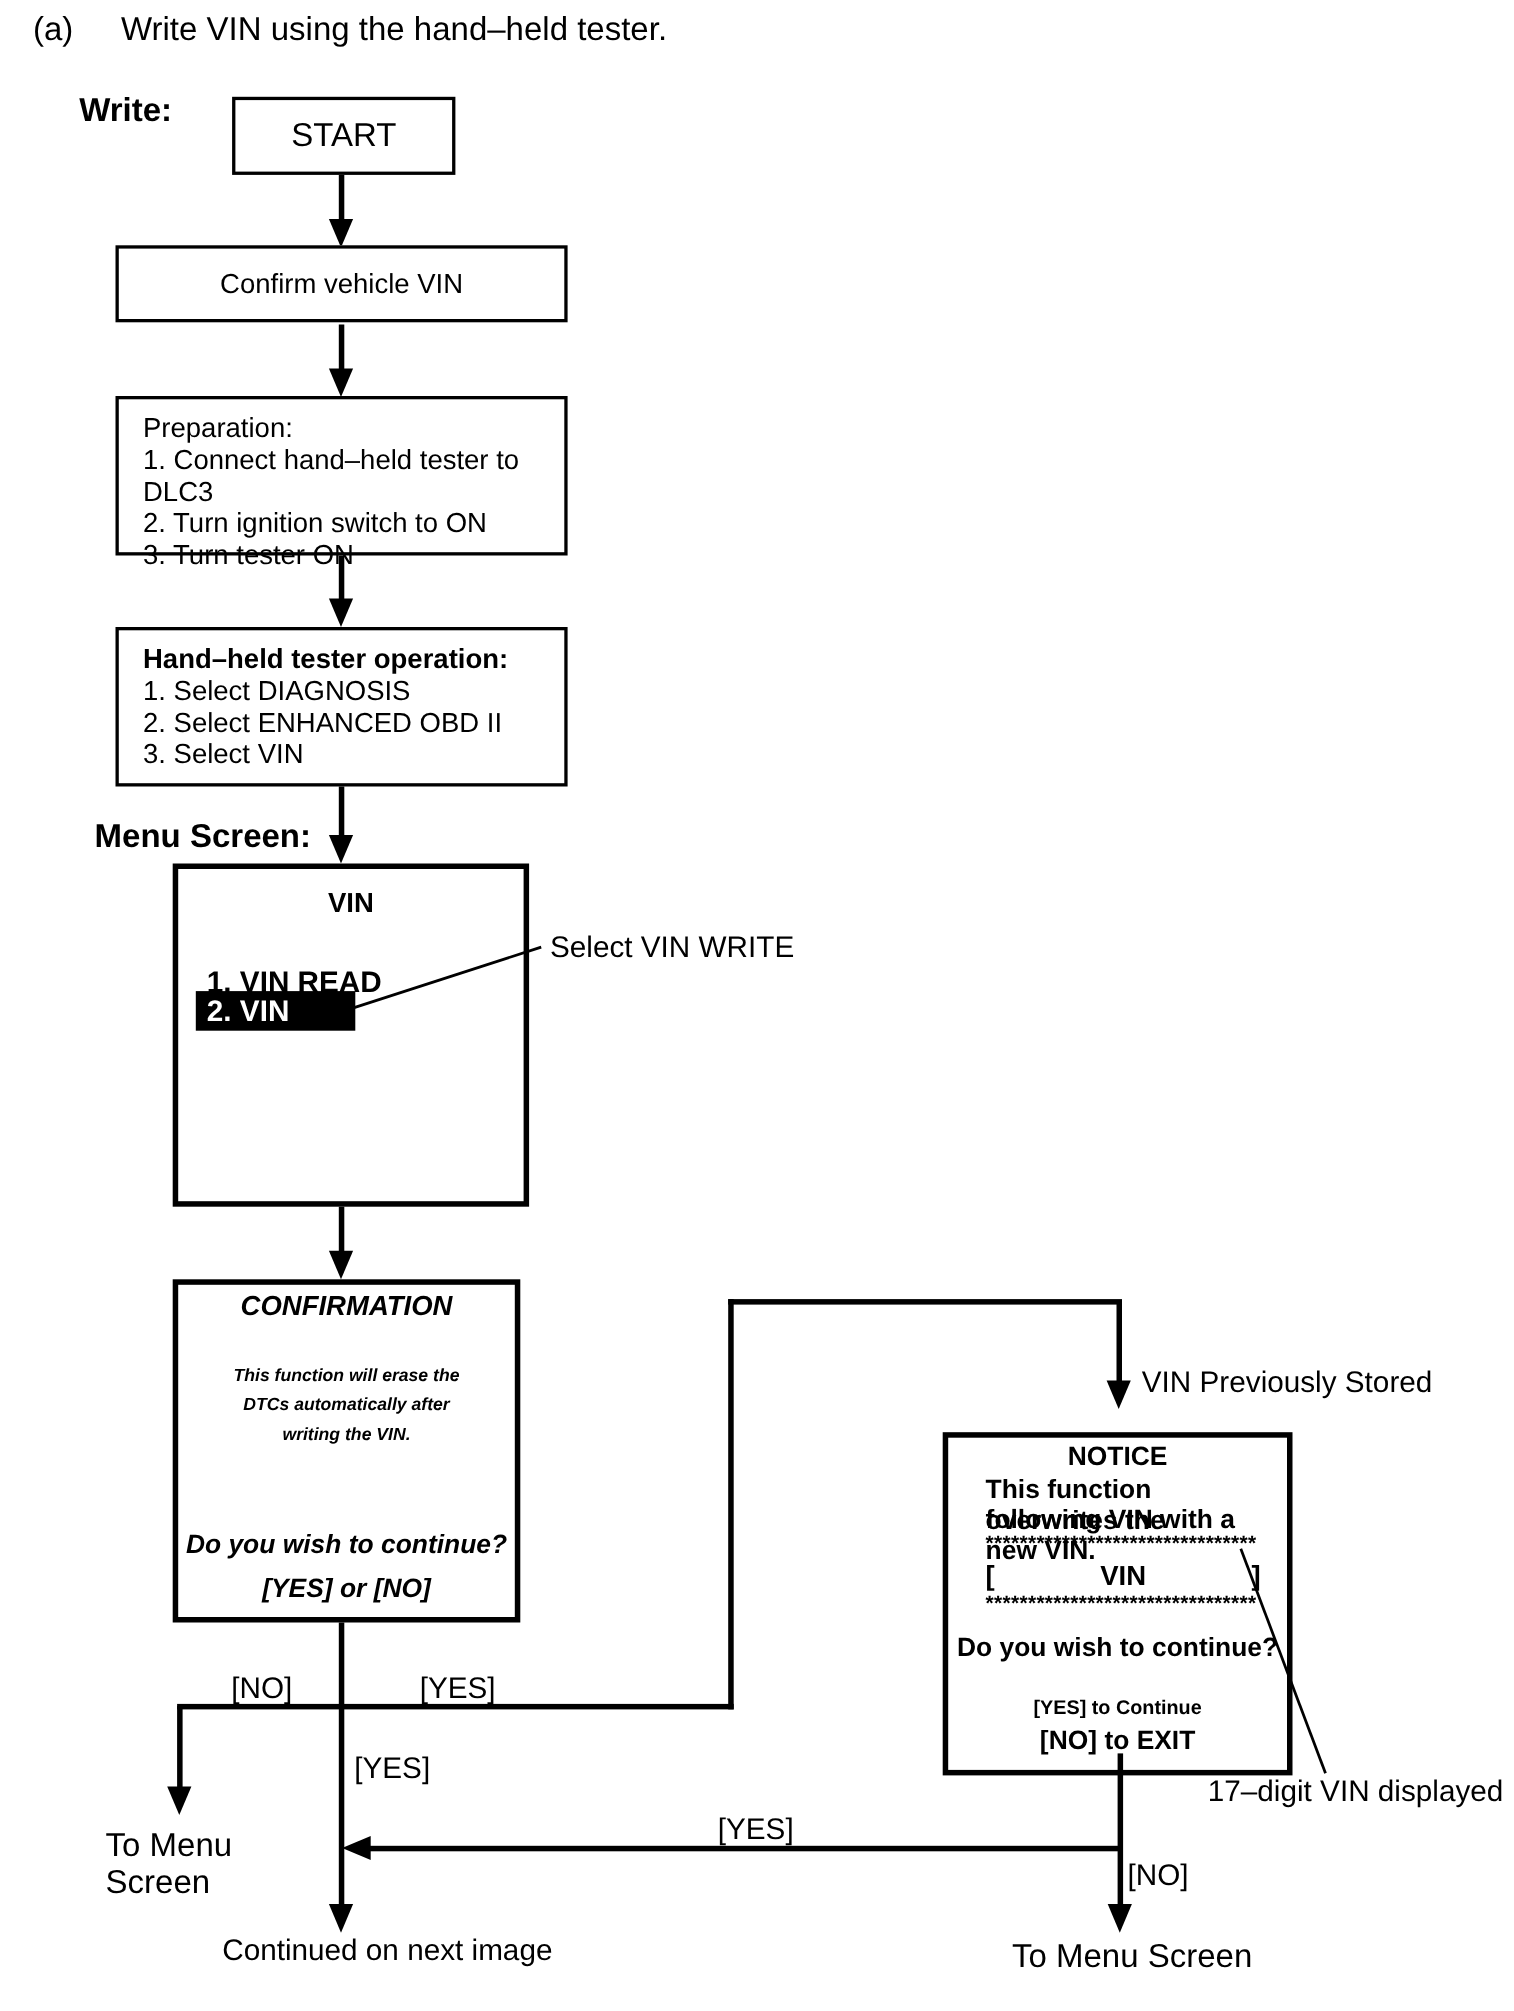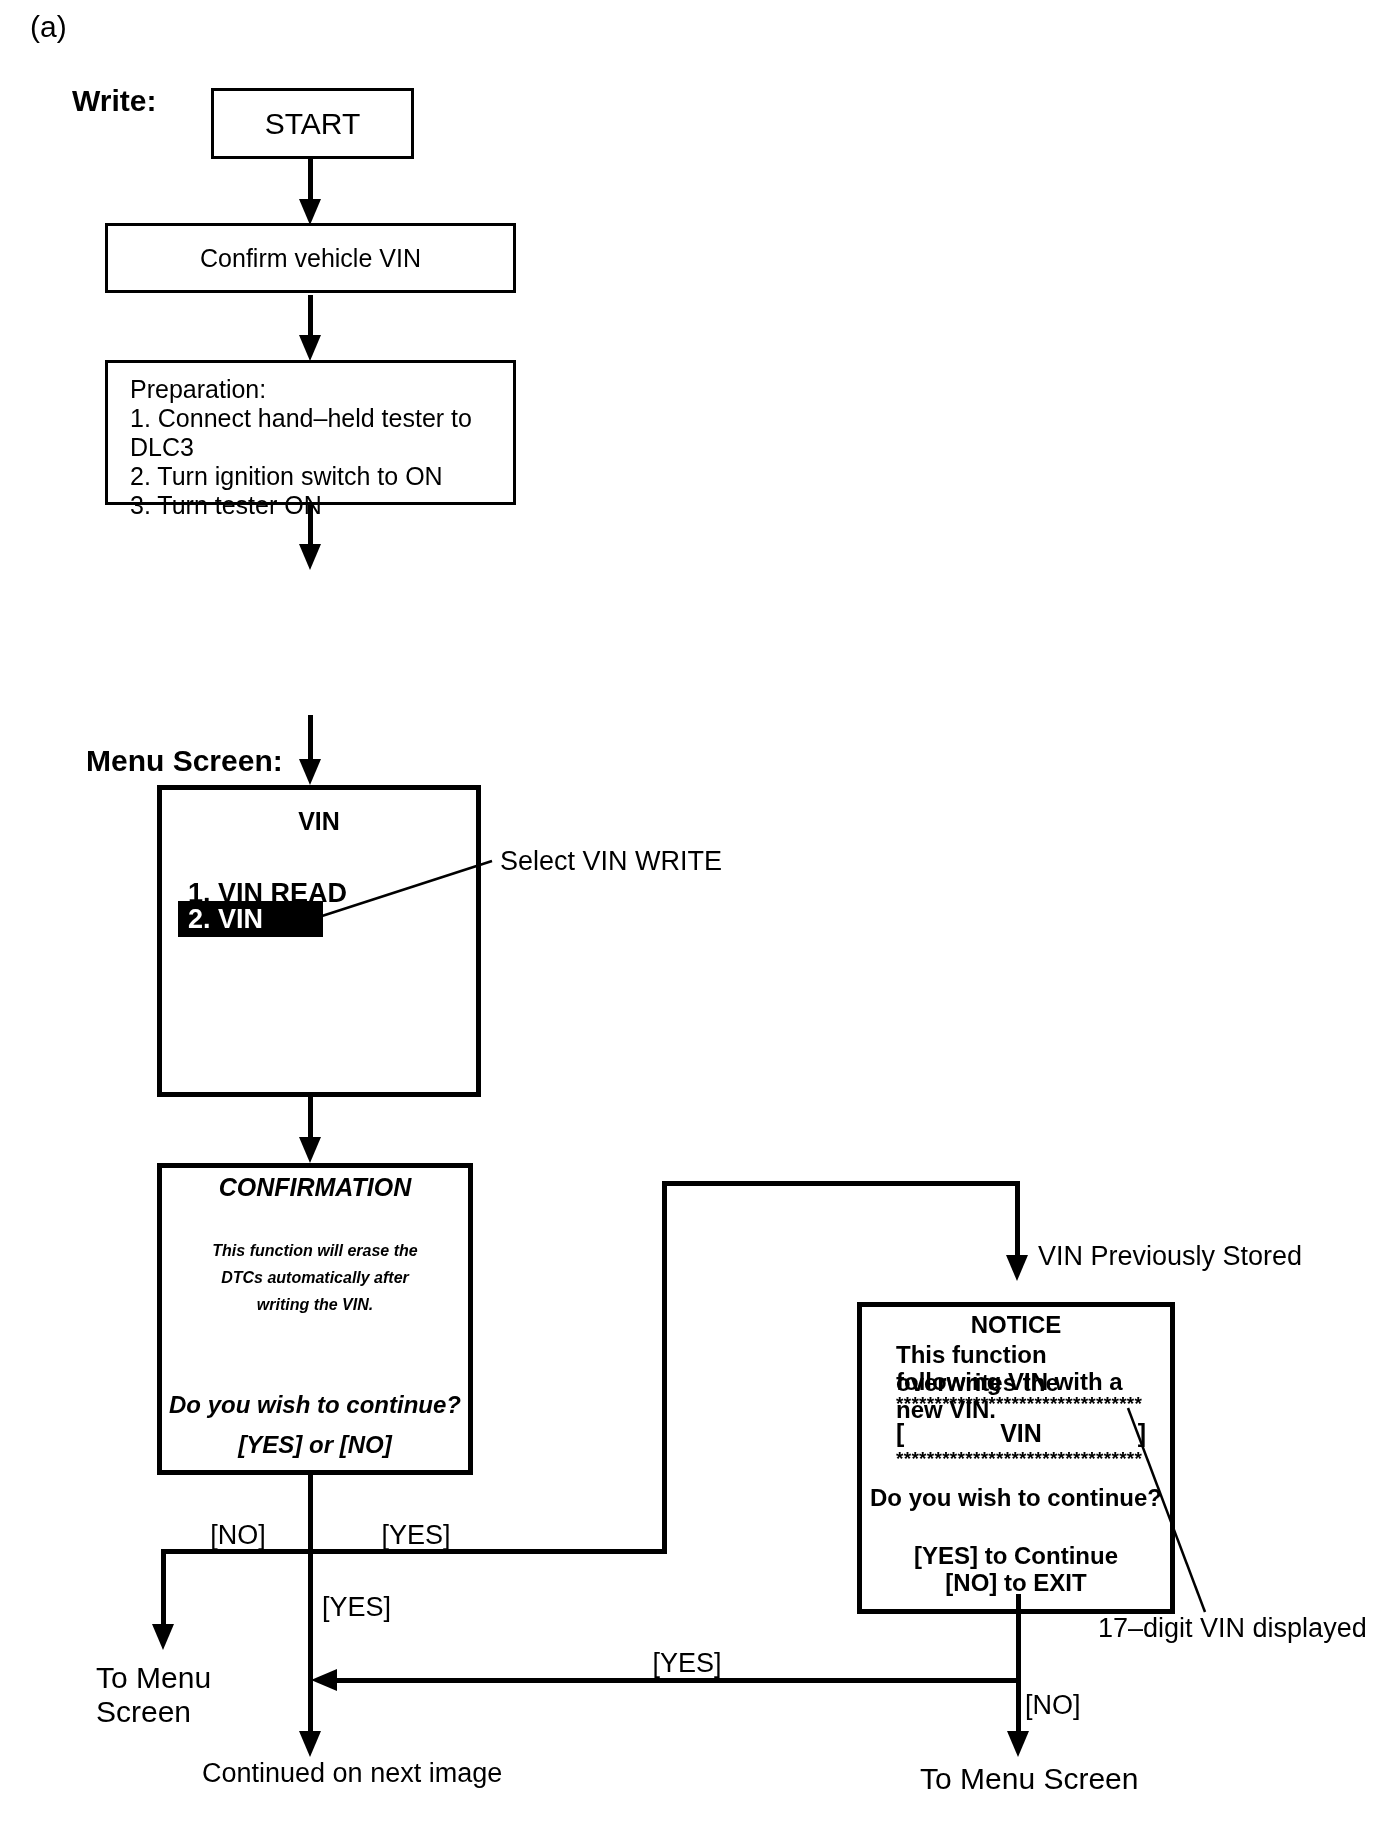--- a/index.html
+++ b/index.html
@@ -27,20 +27,21 @@
   .flexctr{display:flex;align-items:center;justify-content:center;}
   .stars{font-size:19px;font-weight:bold;letter-spacing:0.3px;white-space:nowrap;}
   svg.overlay{position:absolute;left:0;top:0;pointer-events:none;}
 </style>
 </head>
 <body>
 
 <div id="canvas">
 
   <div class="abs t30" style="left:30px;top:10px;">(a)</div>
+  <div class="abs t30" style="left:110px;top:10px;">Write VIN using the hand–held tester.</div>
 
   <div class="abs t30 b" style="left:72px;top:84px;">Write:</div>
   <div class="abs t30 b" style="left:86px;top:744px;">Menu Screen:</div>
 
   <div class="box flexctr" style="left:211px;top:88px;width:203px;height:71px;">
     <span class="t30">START</span>
   </div>
 
   <div class="vline" style="left:308px;top:159px;height:42px;"></div>
   <div class="arr-down" style="left:299px;top:199px;"></div>
@@ -55,20 +56,26 @@
   <div class="box" style="left:105px;top:360px;width:411px;height:145px;padding:12px 8px 0 22px;">
     <div class="t25">Preparation:</div>
     <div class="t25">1. Connect hand–held tester to DLC3</div>
     <div class="t25">2. Turn ignition switch to ON</div>
     <div class="t25">3. Turn tester ON</div>
   </div>
 
   <div class="vline" style="left:308px;top:505px;height:41px;"></div>
   <div class="arr-down" style="left:299px;top:544px;"></div>
 
+  <div class="box" style="left:105px;top:570px;width:411px;height:145px;padding:12px 8px 0 22px;">
+    <div class="t25 b">Hand–held tester operation:</div>
+    <div class="t25">1. Select DIAGNOSIS</div>
+    <div class="t25">2. Select ENHANCED OBD II</div>
+    <div class="t25">3. Select VIN</div>
+  </div>
 
   <div class="vline" style="left:308px;top:715px;height:45px;"></div>
   <div class="arr-down" style="left:299px;top:759px;"></div>
 
   <div class="screen" style="left:157px;top:785px;width:324px;height:312px;">
     <div class="abs t25 b ctr" style="left:0;top:17px;width:100%;">VIN</div>
     <div class="abs b" style="left:26px;top:88px;font-size:27px;">1. VIN READ</div>
     <div class="abs b" style="left:16px;top:111px;width:145px;height:36px;background:#000;color:#fff;font-size:27px;line-height:36px;padding-left:10px;box-sizing:border-box;">2. VIN WRITE</div>
   </div>
 
@@ -114,21 +121,21 @@
     <div class="abs b" style="left:34px;top:61px;font-size:24px;">following VIN with a new VIN.</div>
     <div class="abs b" style="left:34px;top:34px;font-size:24px;">This function overwrites the</div>
     <div class="abs stars" style="left:34px;top:86px;">********************************</div>
     <div class="abs b" style="left:34px;top:112px;width:250px;display:flex;justify-content:space-between;font-size:25px;">
       <span>[</span>
       <span>VIN</span>
       <span>]</span>
     </div>
     <div class="abs stars" style="left:34px;top:141px;">********************************</div>
     <div class="abs b ctr" style="left:0;top:177px;width:100%;font-size:24px;">Do you wish to continue?</div>
-    <div class="abs b ctr" style="left:0;top:235px;width:100%;font-size:24px;">[YES] to Continue</div>
+    <div class="abs b ctr" style="left:0;top:235px;width:100%;font-size:18px;">[YES] to Continue</div>
     <div class="abs b ctr" style="left:0;top:262px;width:100%;font-size:24px;">[NO] to EXIT</div>
   </div>
 
   <div class="abs t27" style="left:1098px;top:1613px;">17–digit VIN displayed</div>
 
   <div class="vline" style="left:1016px;top:1594px;height:139px;"></div>
   <div class="arr-down" style="left:1007px;top:1731px;"></div>
   <div class="abs t27" style="left:1025px;top:1690px;">[NO]</div>
   <div class="abs t30" style="left:920px;top:1762px;">To Menu Screen</div>
 

